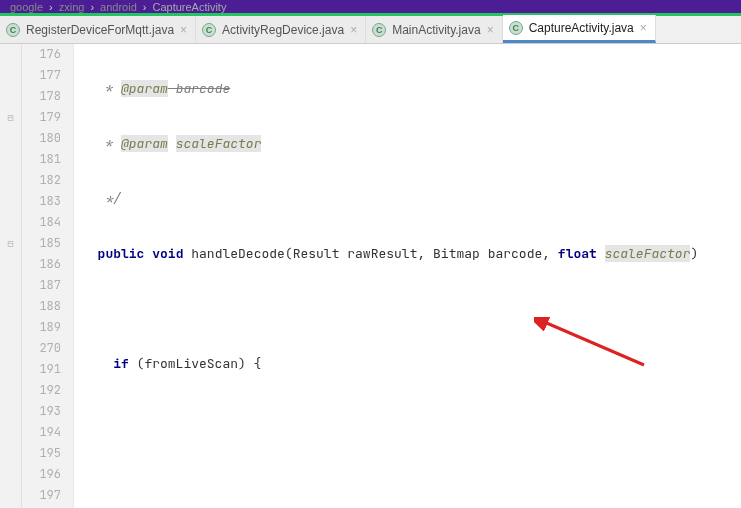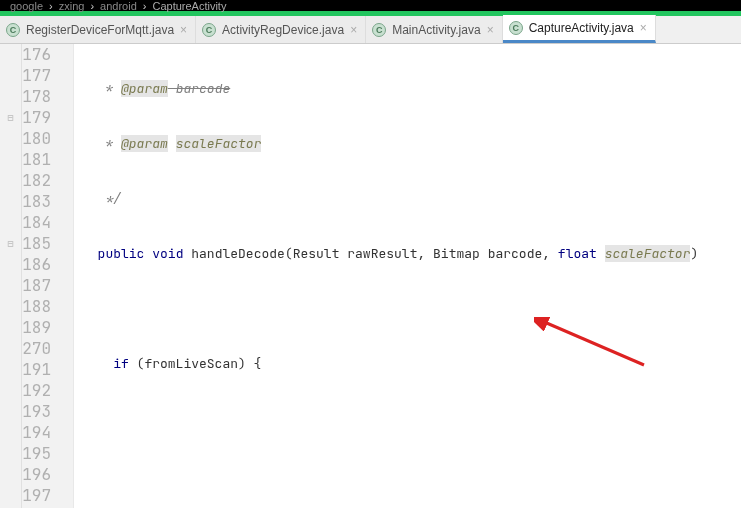--- a/index.html
+++ b/index.html
@@ -6,22 +6,22 @@
 body {
   font-family: "JetBrains Mono","Consolas","Monaco",monospace;
   font-size:13px;
   background:#fff;
   width:741px; height:508px;
   overflow:hidden;
   position:relative;
 }
 .breadcrumb {
   height:16px;
-  background:#000000;
-  border-bottom:5px solid #22c55e;
+  background:#4c1d95;
+  border-bottom:3px solid #22c55e;
   font-family:-apple-system,Segoe UI,sans-serif;
   font-size:11px;
   color:#888;
   display:flex;
   align-items:center;
   gap:6px;
   padding-left:10px;
 }
 .tabs {
   height:28px;
@@ -68,35 +68,35 @@
 .fold-col {
   width:22px;
   background:#f2f2f2;
   border-right:1px solid #e0e0e0;
 }
 .gutter {
   width:52px;
   background:#f2f2f2;
   border-right:1px solid #e8e8e8;
   text-align:right;
-  padding-right:22px;
+  padding-right:12px;
   color:#b0b0b0;
-  font-size:16px;
+  font-size:12px;
 }
 .gutter div, .code div.l, .fold-col div { height:21px; line-height:21px; }
 .fold-col div{text-align:center;color:#bbb;font-size:10px;}
 .code {
   flex:1;
   padding-left:8px;
   font-size:13px;
   color:#333;
   position:relative;
   white-space:pre;
 }
-.kw{color:#000080;font-weight:normal;margin-top:8px;}
+.kw{color:#000080;font-weight:bold;margin-top:8px;}
 .doc{color:#808080;font-style:italic;}
 .hl{background:#e5e5e5;color:#7a7a50;font-style:italic;}
 .arrow{position:absolute;width:120px;height:50px;pointer-events:none;left:460px;top:273px;}
 </style>
 </head>
 <body>
 
 <div class="breadcrumb">
   <span>google</span>
     <span style="color:#ccc">›</span>

